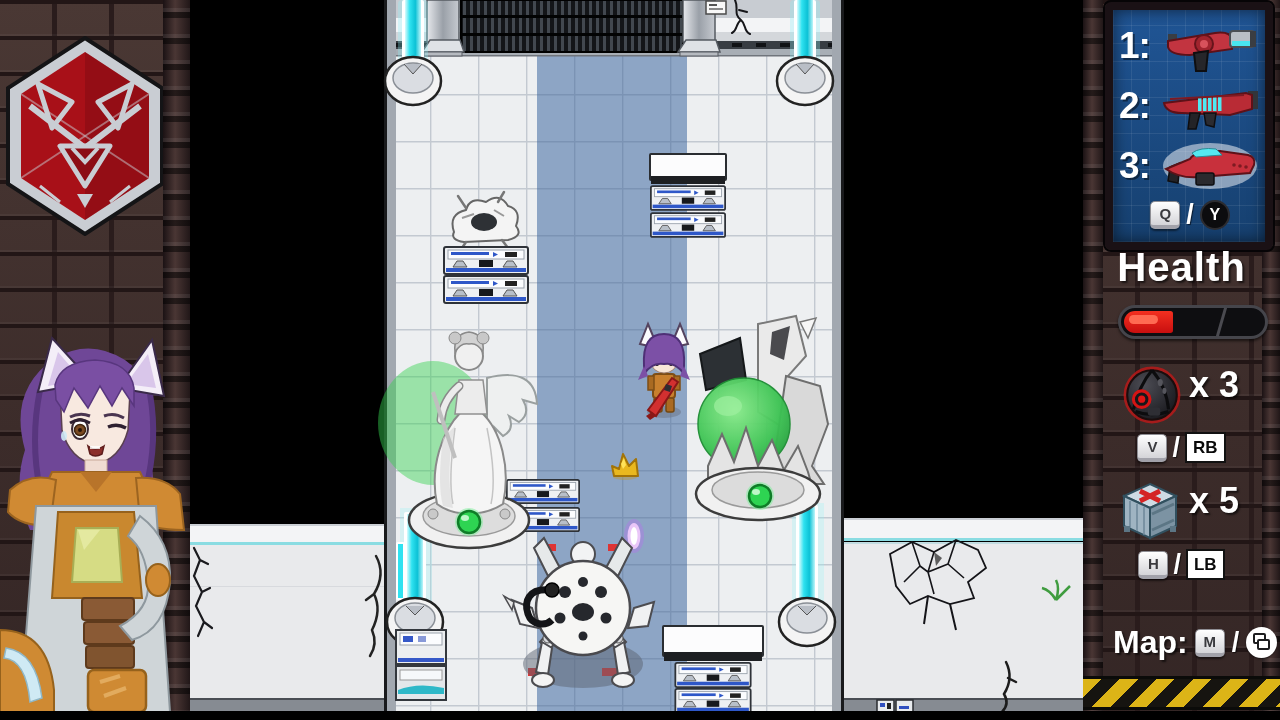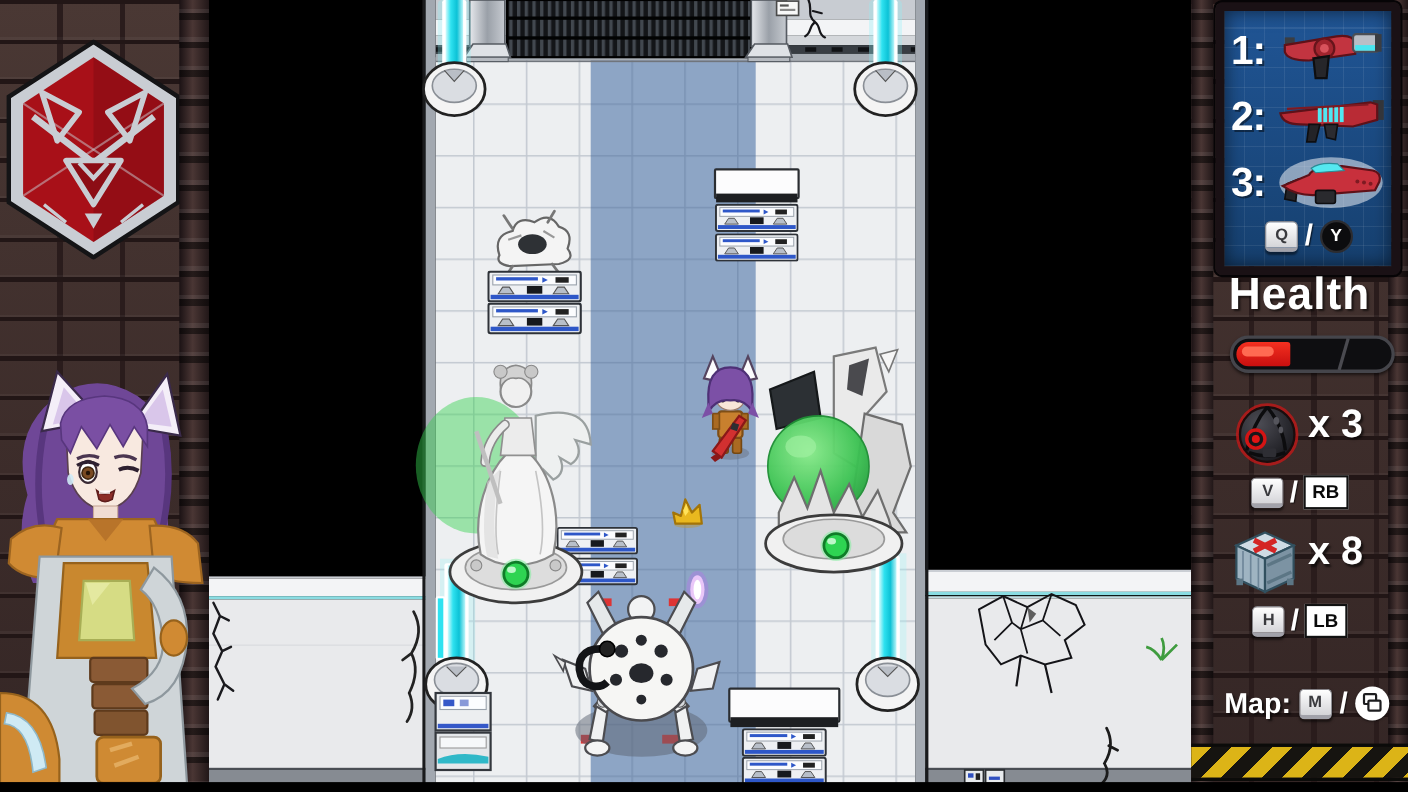--- a/index.html
+++ b/index.html
@@ -72,21 +72,21 @@
   #health-notch{position:absolute;left:69%;top:-1px;bottom:-1px;width:3px;background:#4a4a50;
     transform:rotate(16deg);}
   .count-row{position:absolute;display:flex;align-items:flex-start;gap:6px;z-index:5;}
   #grenade-row{left:38px;top:364px;}
   #supply-row{left:34px;top:480px;}
   .count-text{font-size:36px;font-weight:700;color:#fff;text-shadow:2px 2px 2px rgba(0,0,0,.6);}
   .hud-keys{position:absolute;left:0;right:0;display:flex;justify-content:center;align-items:center;gap:5px;z-index:5;}
   #vrb-row{top:432px;}
   #hlb-row{top:549px;}
   #map-row{position:absolute;left:30px;top:624px;display:flex;align-items:center;gap:7px;z-index:5;}
-  #map-label{font-size:26px;font-weight:700;color:#fff;text-shadow:2px 2px 2px rgba(0,0,0,.6);}
+  #map-label{font-size:32px;font-weight:700;color:#fff;text-shadow:2px 2px 2px rgba(0,0,0,.6);}
   .view-btn{width:31px;height:31px;border-radius:50%;background:#fff;position:relative;
     box-shadow:0 1px 2px rgba(0,0,0,.5);}
   .view-btn .sq{position:absolute;width:13px;height:11px;border:2px solid #1d1d1f;border-radius:2px;background:#fff;}
   .view-btn .back{left:7px;top:6px;}
   .view-btn .front{left:11px;top:12px;}
 </style>
 </head>
 <body>
 
 <div id="screen">
@@ -554,21 +554,21 @@
       <svg width="66" height="64" viewBox="0 0 64 64">
         <polygon points="32,4 58,16 32,28 6,16" fill="#cfdbe4" stroke="#31505f" stroke-width="2"></polygon>
         <path d="M22,11 L42,21 M42,11 L22,21" stroke="#d42424" stroke-width="5"></path>
         <polygon points="6,16 32,28 32,58 6,46" fill="#9fb4c2" stroke="#31505f" stroke-width="2"></polygon>
         <polygon points="58,16 32,28 32,58 58,46" fill="#7c93a3" stroke="#31505f" stroke-width="2"></polygon>
         <path d="M12,21 L12,48 M19,24 L19,51 M26,27 L26,55" stroke="#6e8699" stroke-width="1.5"></path>
         <path d="M34,34 L56,24 M34,50 L56,40" stroke="#5c7685" stroke-width="3"></path>
         <rect x="6" y="46" width="6" height="6" fill="#5c7685"></rect>
         <rect x="52" y="46" width="6" height="6" fill="#5c7685"></rect>
       </svg>
-      <span class="count-text">x 8</span>
+      <span class="count-text">x 5</span>
     </div>
     <div id="hlb-row" class="hud-keys">
       <span class="keycap">H</span>
       <span class="slash">/</span>
       <span class="gp-pill">LB</span>
     </div>
 
     <div id="map-row">
       <span id="map-label">Map:</span>
       <span class="keycap">M</span>

